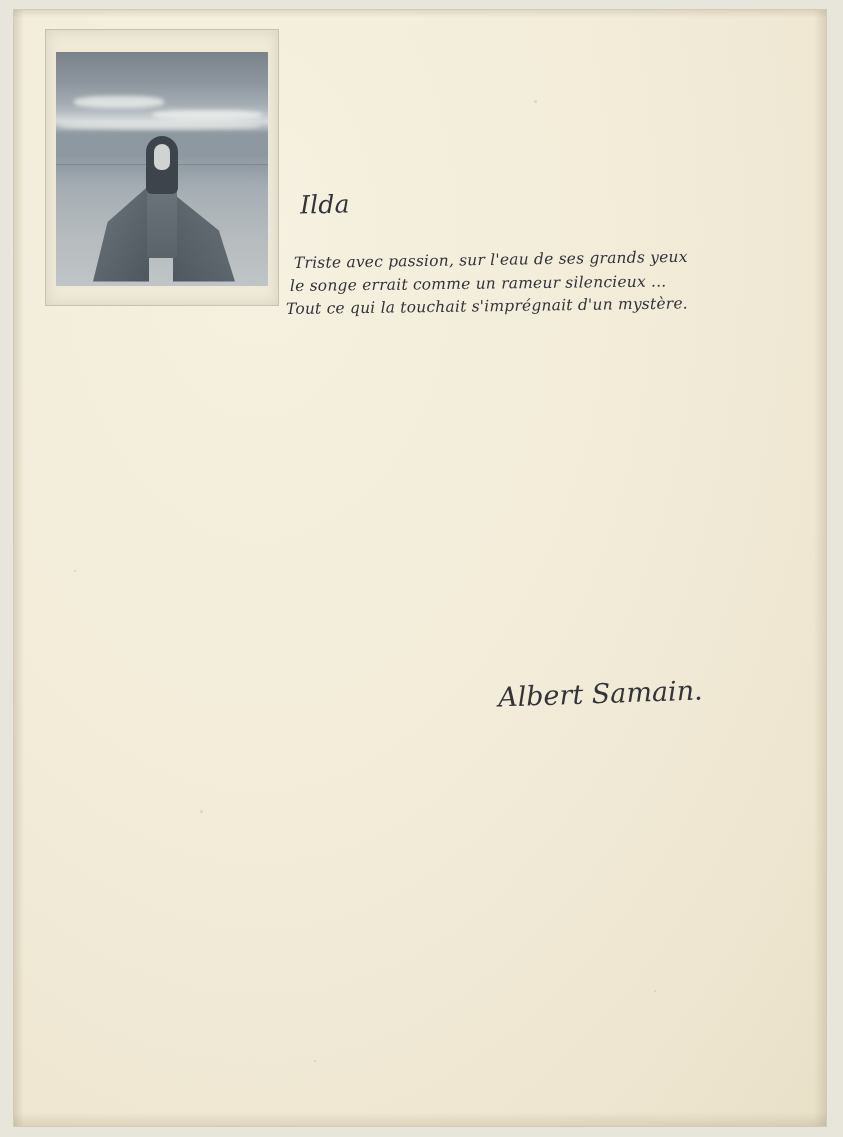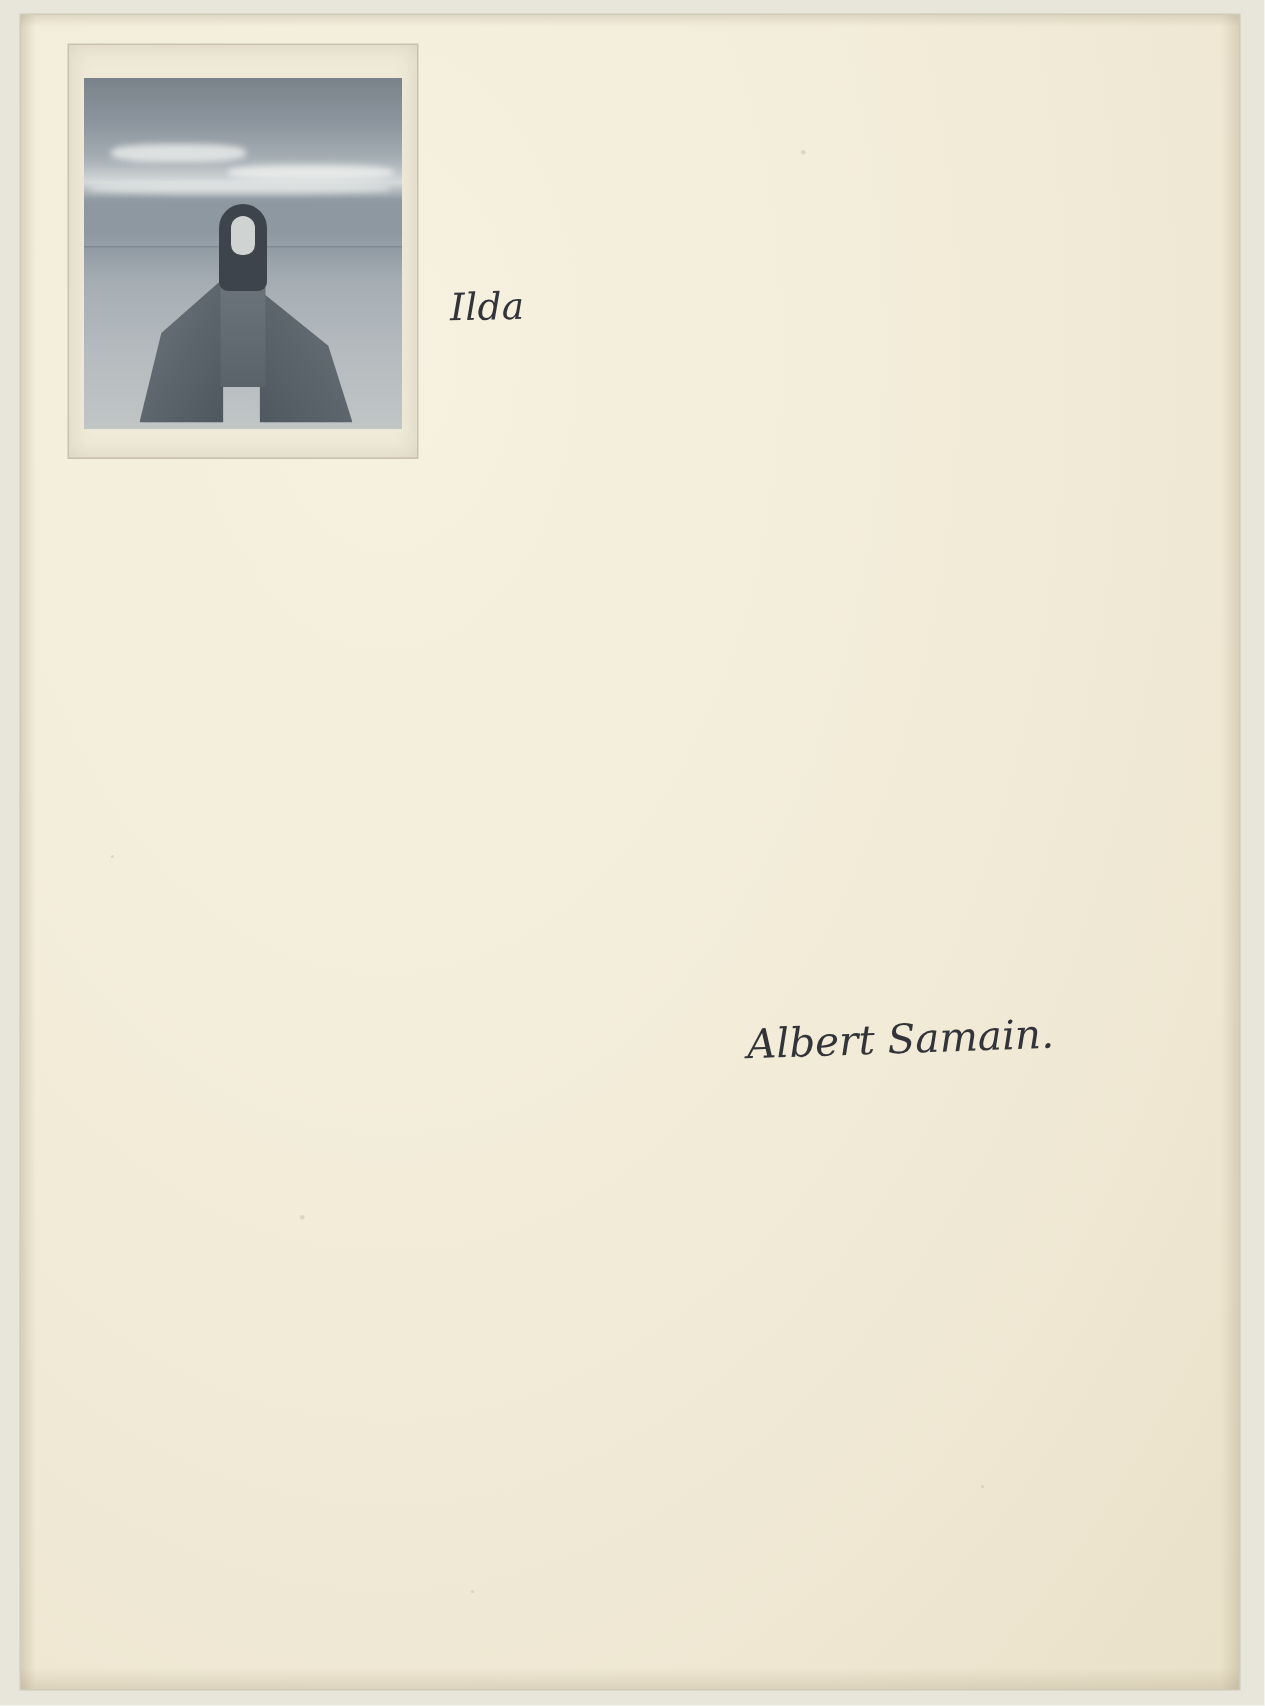--- a/index.html
+++ b/index.html
@@ -279,18 +279,23 @@
       <div class="plate-sig"></div>
     </div>
   </div>
 
   <div class="hand poem-title">Ilda</div>
 
   <div class="stanzas">
 
 
 
+    <div class="stanza">
+      <div class="hand line">Triste avec passion, sur l'eau de ses grands yeux</div>
+      <div class="hand line">le songe errait comme un rameur silencieux ...</div>
+      <div class="hand line">Tout ce qui la touchait s'imprégnait d'un mystère.</div>
+    </div>
 
 
   </div>
 
   <div class="signature">Albert Samain.</div>
 </div>
 
 </body></html>

